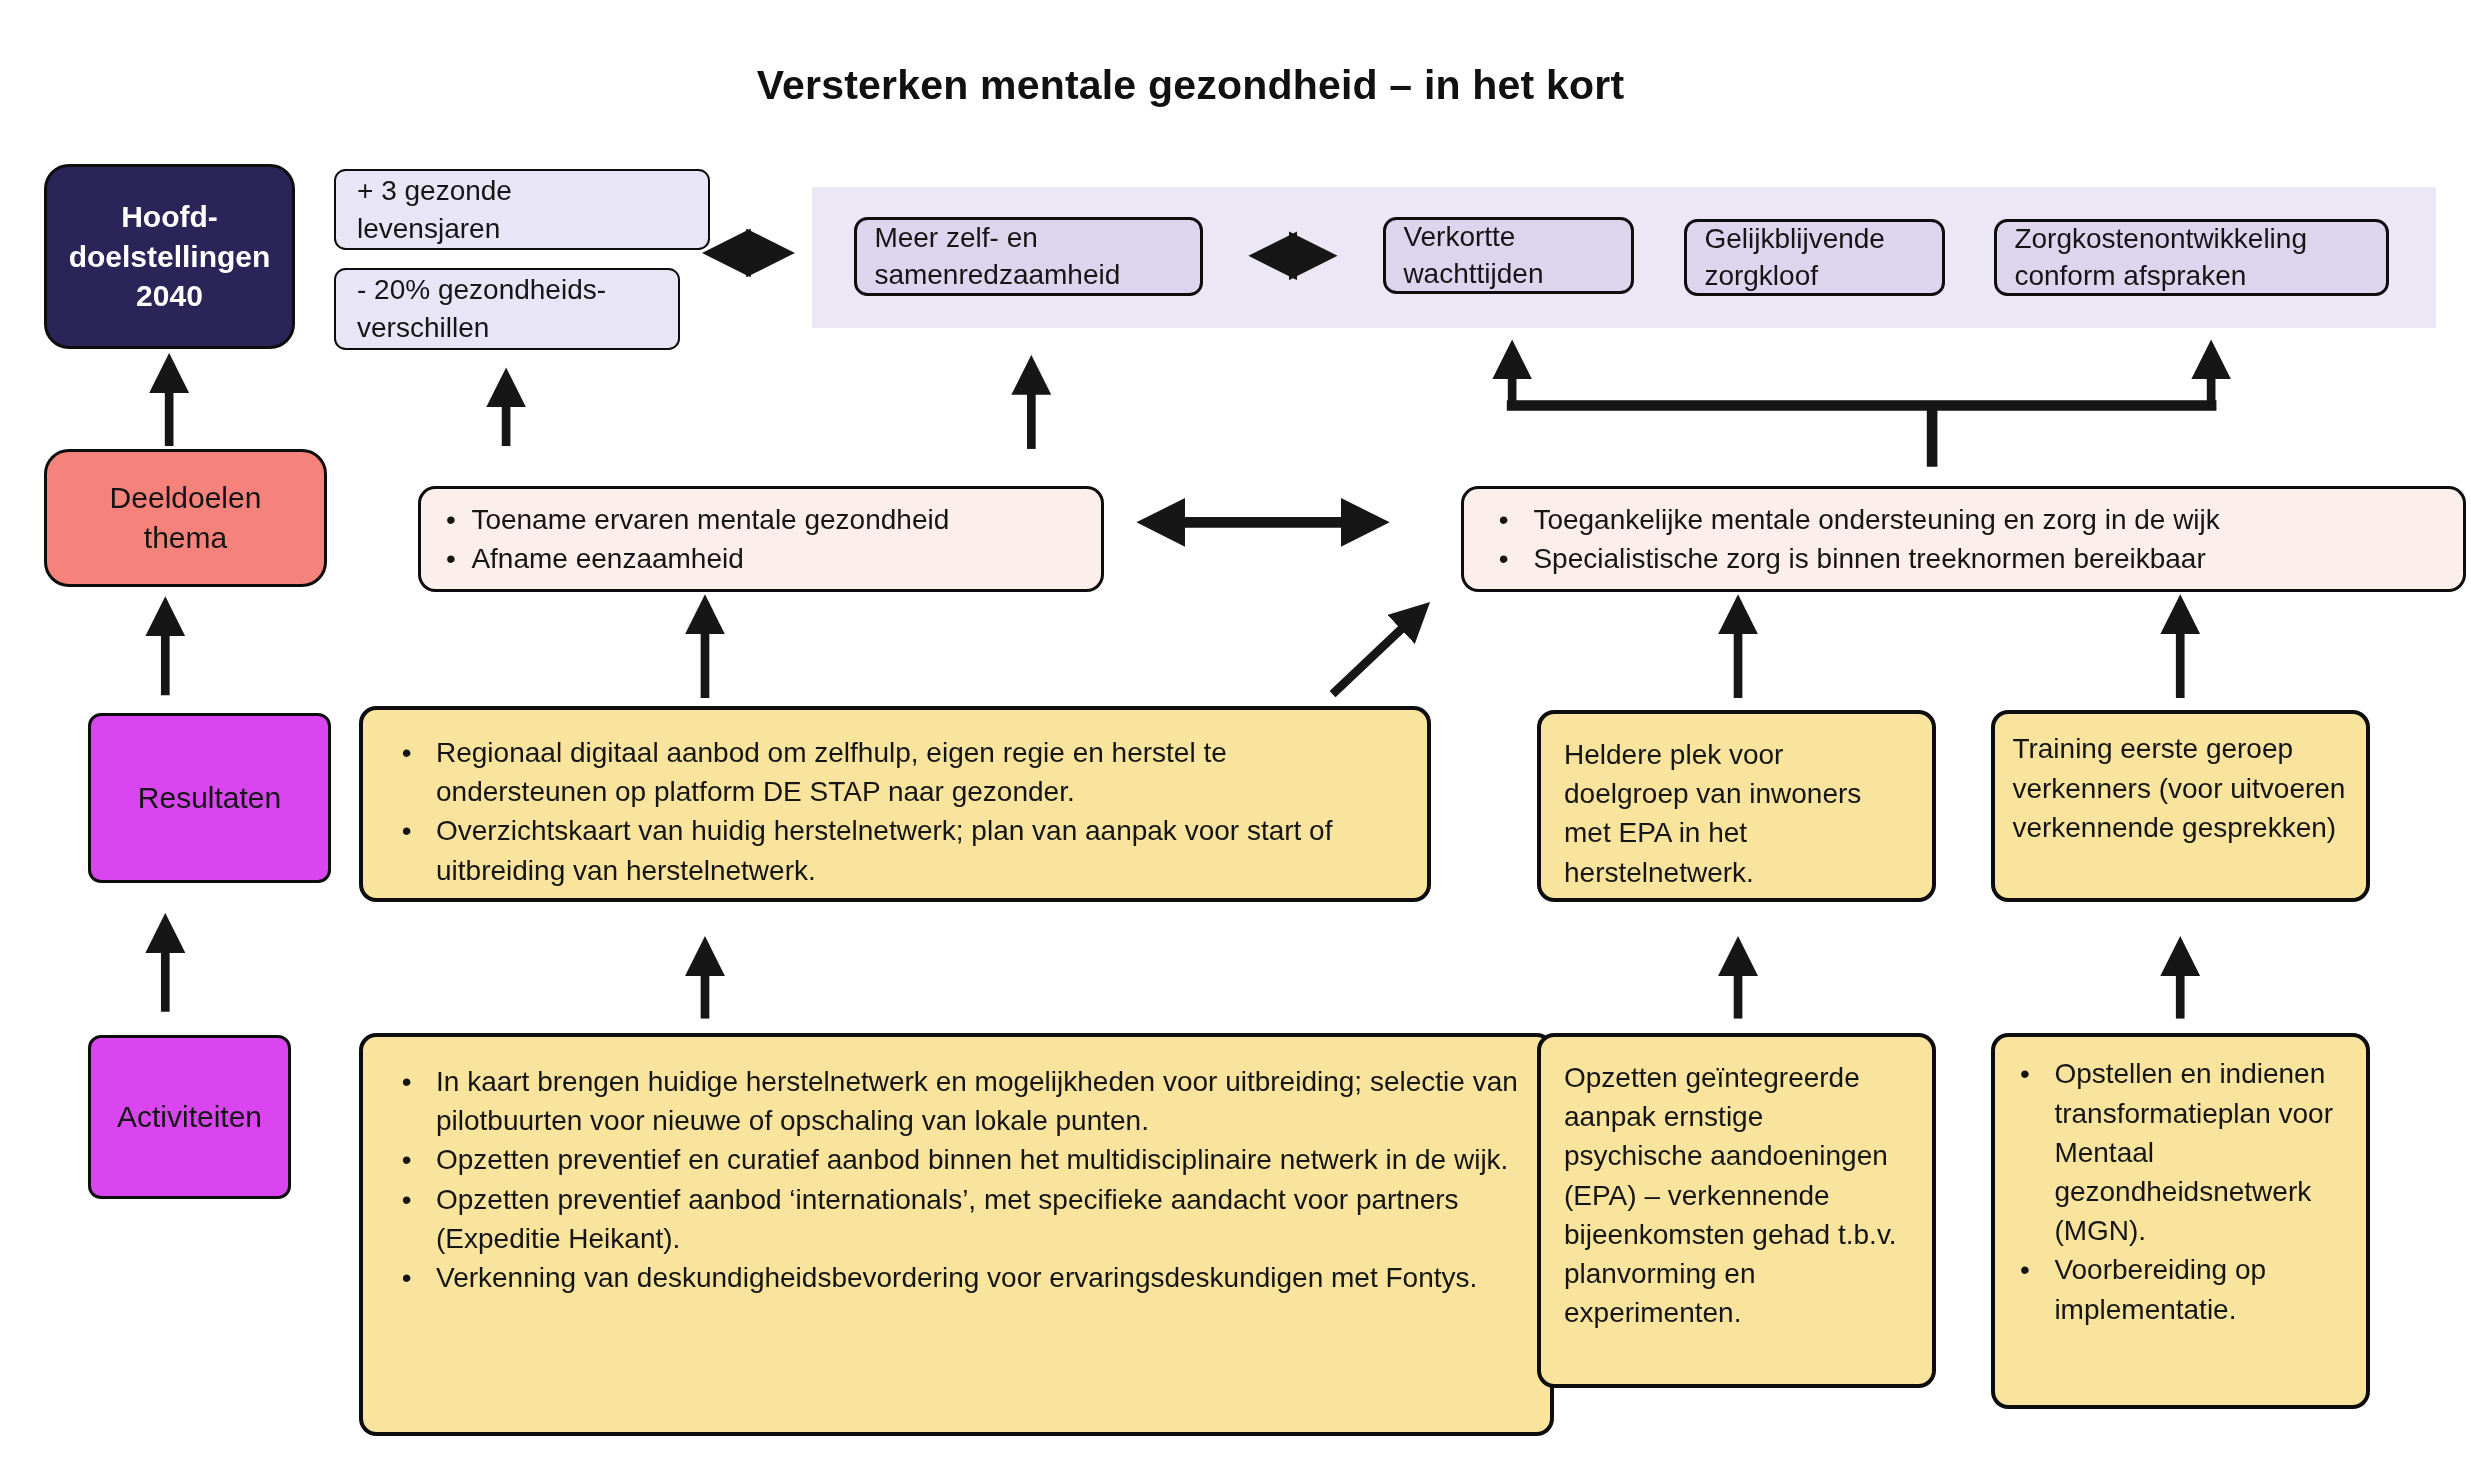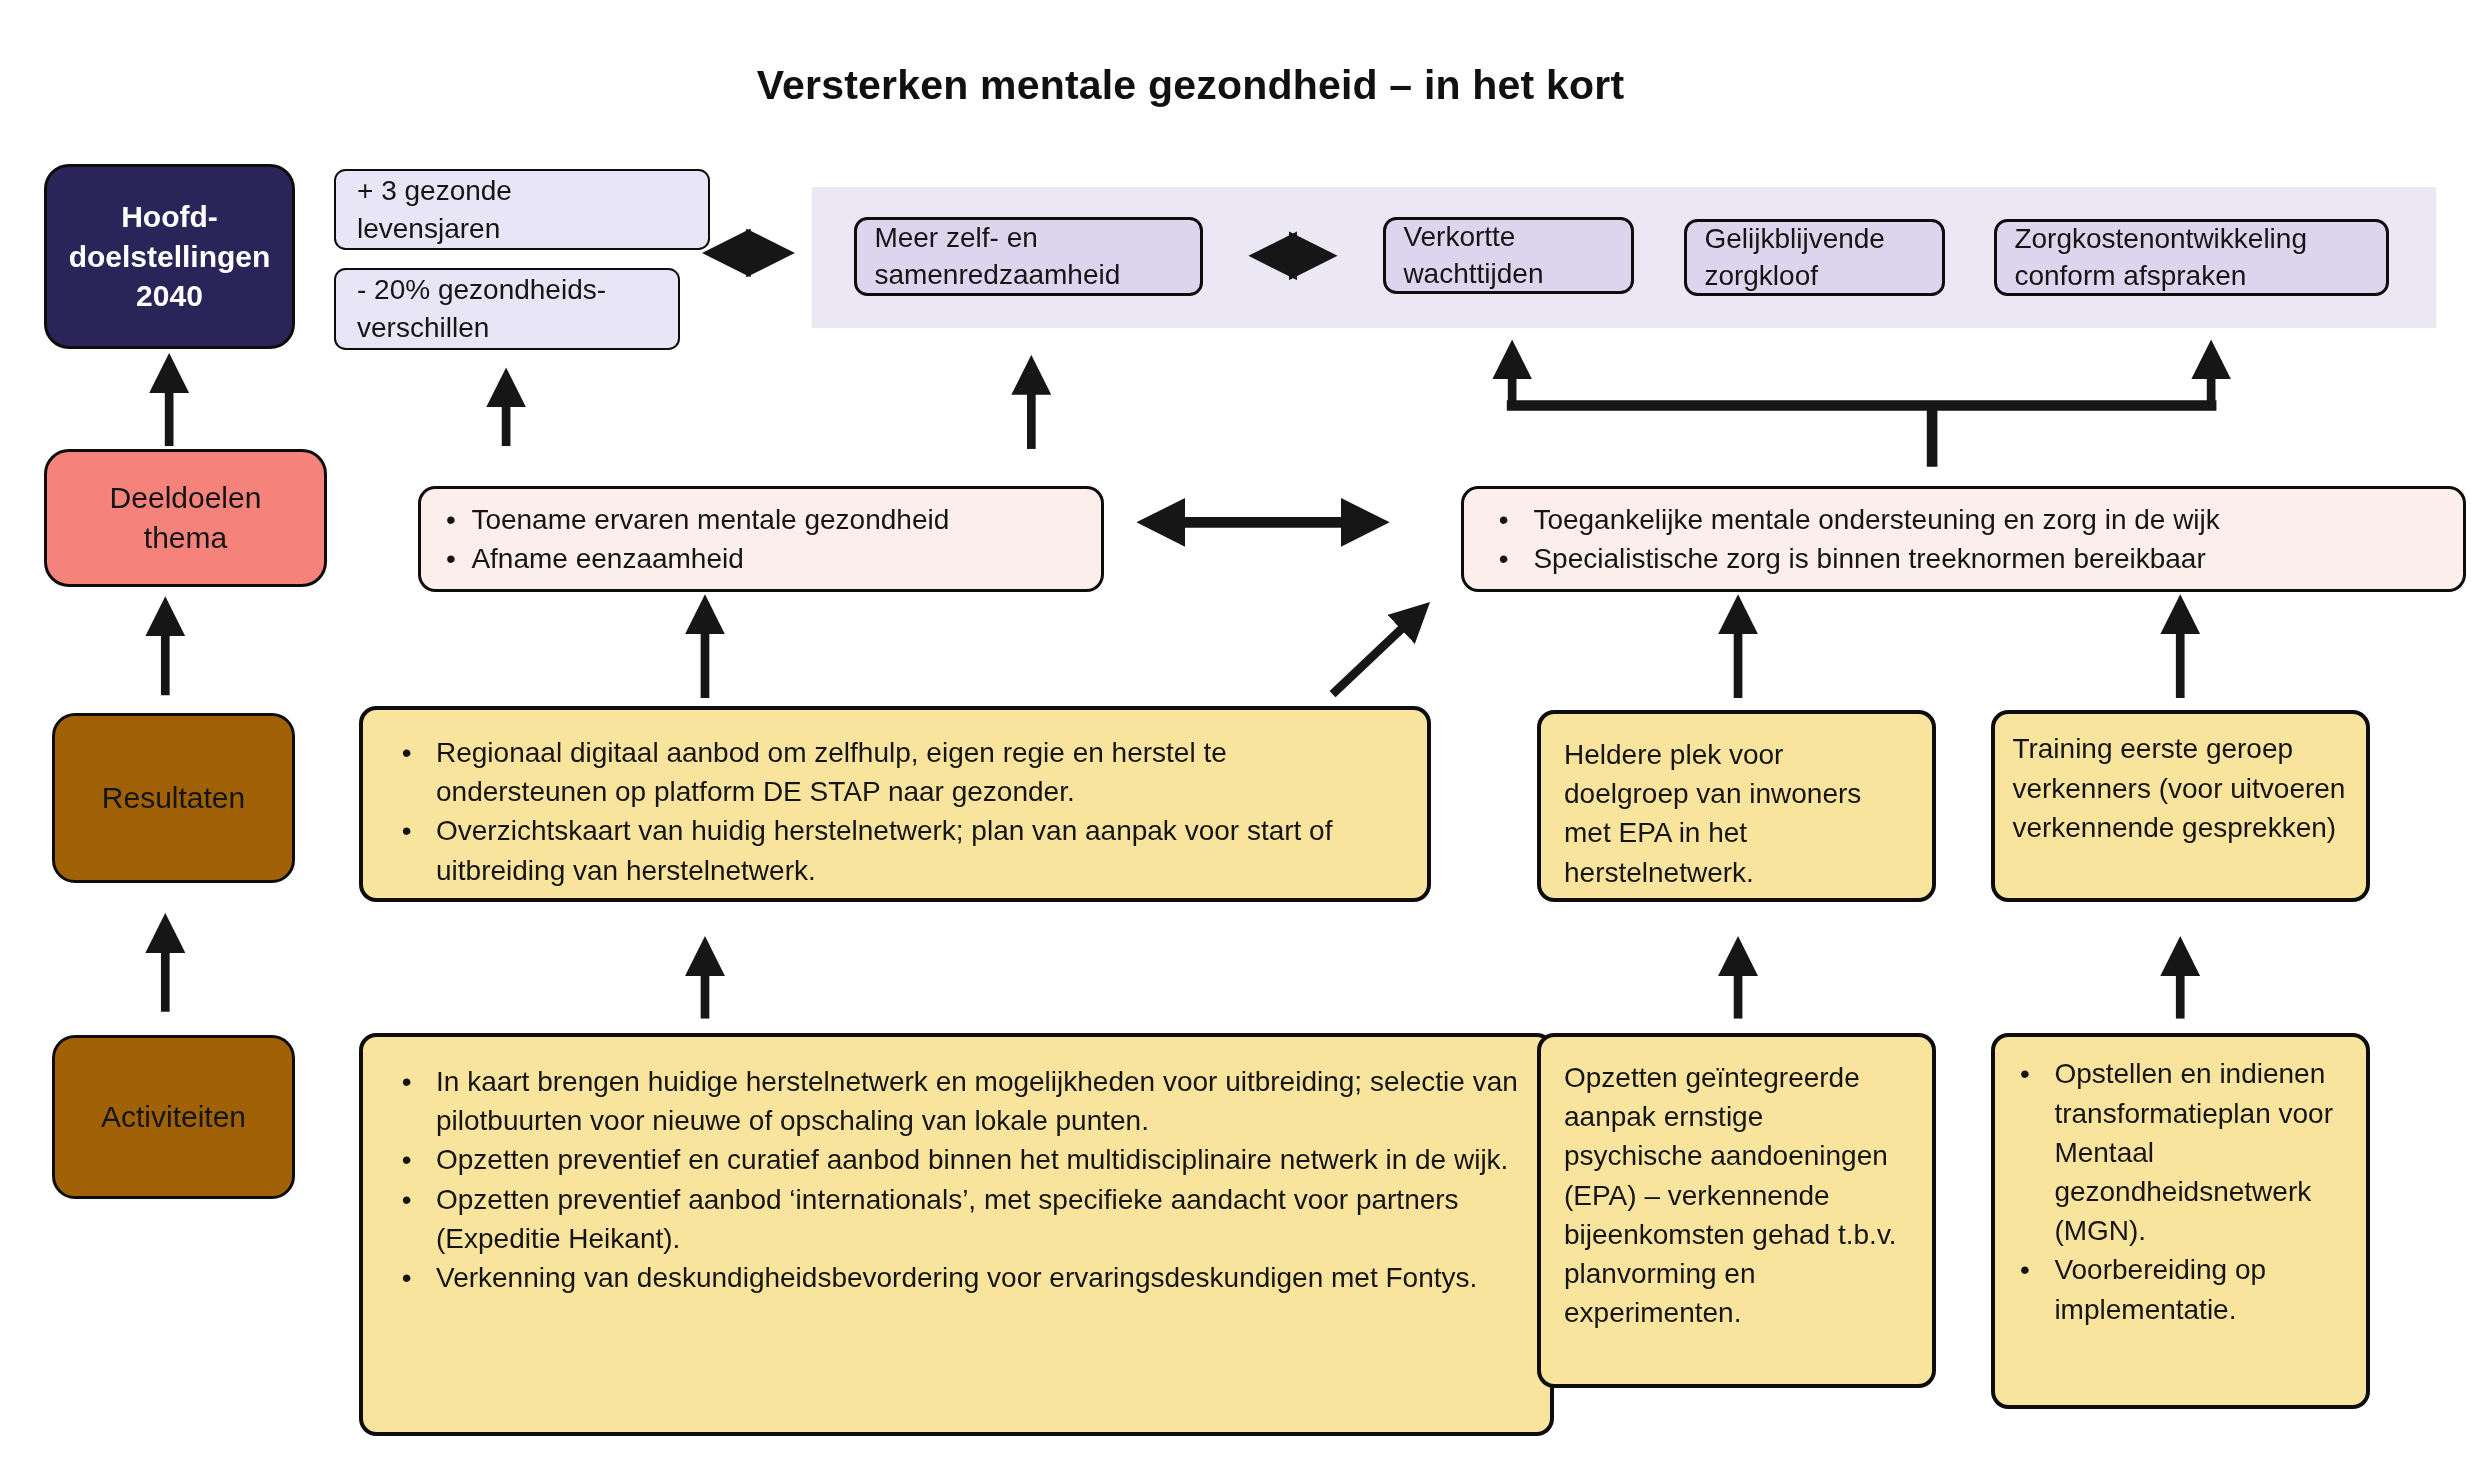--- a/index.html
+++ b/index.html
@@ -13,21 +13,21 @@
     font-size:41px;font-weight:700;letter-spacing:0.2px;color:#111;
   }
   .prelines{white-space:pre-line;}
   
   .rail{
     display:flex;align-items:center;justify-content:center;text-align:center;
     border:3.9px solid #0d0d0d;border-radius:25px;font-size:30px;line-height:1.32;
   }
   .rail.navy{background:#2A2458;color:#ffffff;font-weight:700;}
   .rail.salmon{background:#F5837C;}
-  .rail.gold{background:#a16207;border-width:3.4px;border-radius:23px;}
+  .rail.gold{background:#d946ef;border-width:3.4px;border-radius:13px;margin-left:36px;}
   
   .lav{
     background:#E7E5F6;border:2.9px solid #0d0d0d;border-radius:11.6px;
     display:flex;align-items:center;padding-left:21px;font-size:28px;line-height:1.35;
   }
   
   .banner{background:#ECE7F4;}
   .pbox{
     background:#DDD4EE;border:3.9px solid #0d0d0d;border-radius:13.5px;
     display:flex;align-items:center;padding:3.9px 17.4px;font-size:28px;line-height:1.32;
@@ -59,21 +59,21 @@
 <div class="canvas">
 
   <div class="abs title">Versterken mentale gezondheid – in het kort</div>
 
   <div class="abs rail navy prelines" style="left:44px;top:164px;width:251px;height:185px;">Hoofd-
 doelstellingen
 2040</div>
   <div class="abs rail salmon prelines" style="left:44px;top:449px;width:283px;height:138px;">Deeldoelen
 thema</div>
   <div class="abs rail gold" style="left:52px;top:713px;width:243px;height:170px;">Resultaten</div>
-  <div class="abs rail gold" style="left:52px;top:1035px;width:243px;height:164px;">Activiteiten</div>
+  <div class="abs rail gold" style="left:52px;top:1035px;width:203px;height:164px;">Activiteiten</div>
 
   <div class="abs lav prelines" style="left:334px;top:169px;width:376px;height:81px;">+ 3 gezonde
 levensjaren</div>
   <div class="abs lav prelines" style="left:334px;top:268px;width:346px;height:82px;">- 20% gezondheids-
 verschillen</div>
 
   <div class="abs banner" style="left:812px;top:187px;width:1624px;height:141px;"></div>
   <div class="abs pbox" style="left:854px;top:217px;width:349px;height:79px;">Meer zelf- en samenredzaamheid</div>
   <div class="abs pbox" style="left:1383px;top:217px;width:251px;height:77px;">Verkortte wachttijden</div>
   <div class="abs pbox" style="left:1684px;top:219px;width:261px;height:77px;">Gelijkblijvende zorgkloof</div>

